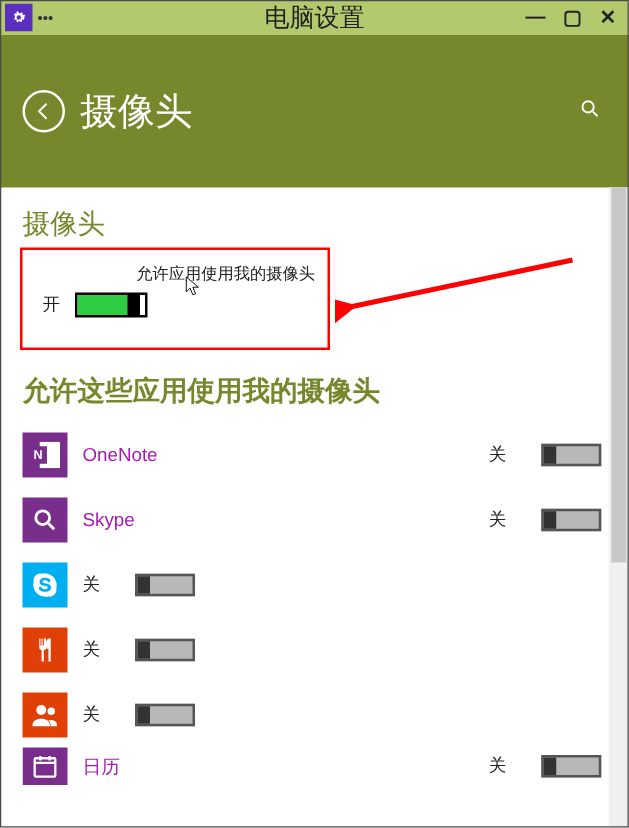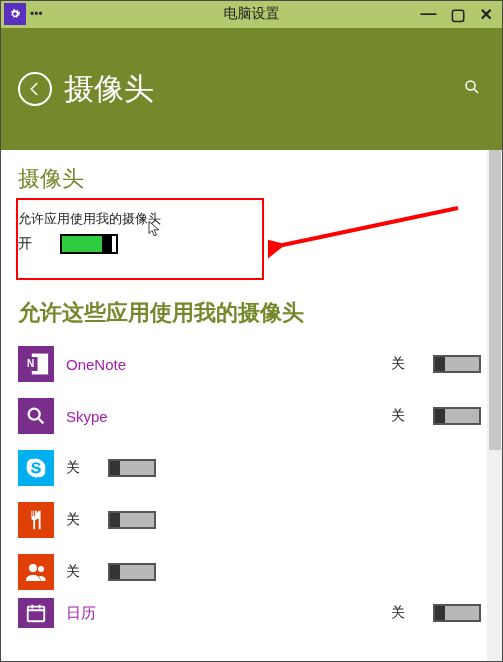--- a/index.html
+++ b/index.html
@@ -3,38 +3,38 @@
 <meta charset="utf-8">
 <style>
   * { margin: 0; padding: 0; box-sizing: border-box; }
   body { font-family: "Microsoft YaHei", "Segoe UI", sans-serif; width: 503px; height: 662px; overflow: hidden; background: #fff; position: relative; }
   
   
   .titlebar { height: 28px; background: #b3c96e; display: flex; align-items: center; position: relative; }
   .titlebar .sysicon { width: 22px; height: 22px; margin-left: 4px; background: #5a2fbf; display: flex; align-items: center; justify-content: center; }
   .titlebar .sysicon svg { width: 14px; height: 14px; }
   .titlebar .dots { margin-left: 4px; font-size: 12px; color: #333; }
-  .titlebar .title { position: absolute; left: 50%; transform: translateX(-50%); font-size: 14px; color: #222; }
+  .titlebar .title { position: absolute; left: 50%; transform: translateX(-50%); font-size: 20px; color: #222; }
   .titlebar .winbtns { margin-left: auto; display: flex; gap: 14px; padding-right: 10px; align-items: center; }
   .titlebar .winbtns span { font-size: 16px; font-weight: bold; color: #222; cursor: default; }
 
   
   .header { height: 122px; background: #76882c; color: #fff; display: flex; align-items: center; padding: 0 18px; position: relative; }
   .header .back { width: 34px; height: 34px; border: 2px solid #fff; border-radius: 50%; display: flex; align-items: center; justify-content: center; margin-right: 12px; }
   .header .back svg { width: 18px; height: 18px; }
   .header h1 { font-size: 30px; font-weight: 300; }
   .header .search { position: absolute; right: 22px; }
   .header .search svg { width: 18px; height: 18px; }
 
   
   .content { padding: 14px 18px 0 18px; height: calc(100% - 150px); overflow: hidden; position: relative; }
   .section-title-main { font-size: 22px; color: #76882c; font-weight: 400; margin-bottom: 4px; }
   .section-title-sub { font-size: 22px; color: #76882c; font-weight: 700; margin: 18px 0 10px 0; }
 
-  .highlight-box { border: 2px solid #ff0000; padding: 10px 10px 24px 0; margin-left: -2px; width: 248px; position: relative; }
+  .highlight-box { border: 2px solid #ff0000; padding: 10px 10px 24px 0; margin-left: -2px; width: 248px; position: relative; text-align: right; }
   .toggle-label { font-size: 13px; color: #222; margin-bottom: 6px; }
   .toggle-row { display: flex; align-items: center; gap: 12px; }
   .toggle-state { font-size: 14px; color: #222; width: 30px; }
   .toggle-on { width: 58px; height: 20px; border: 2px solid #000; position: relative; background: #fff; }
   .toggle-on .fill { position: absolute; left: 0; top: 0; bottom: 0; width: 42px; background: #2ecc40; }
   .toggle-on .knob { position: absolute; right: 4px; top: 0; bottom: 0; width: 10px; background: #000; }
   
   .cursor { position: absolute; left: 146px; top: 220px; pointer-events: none; }
   .cursor svg { width: 18px; height: 18px; }
 

